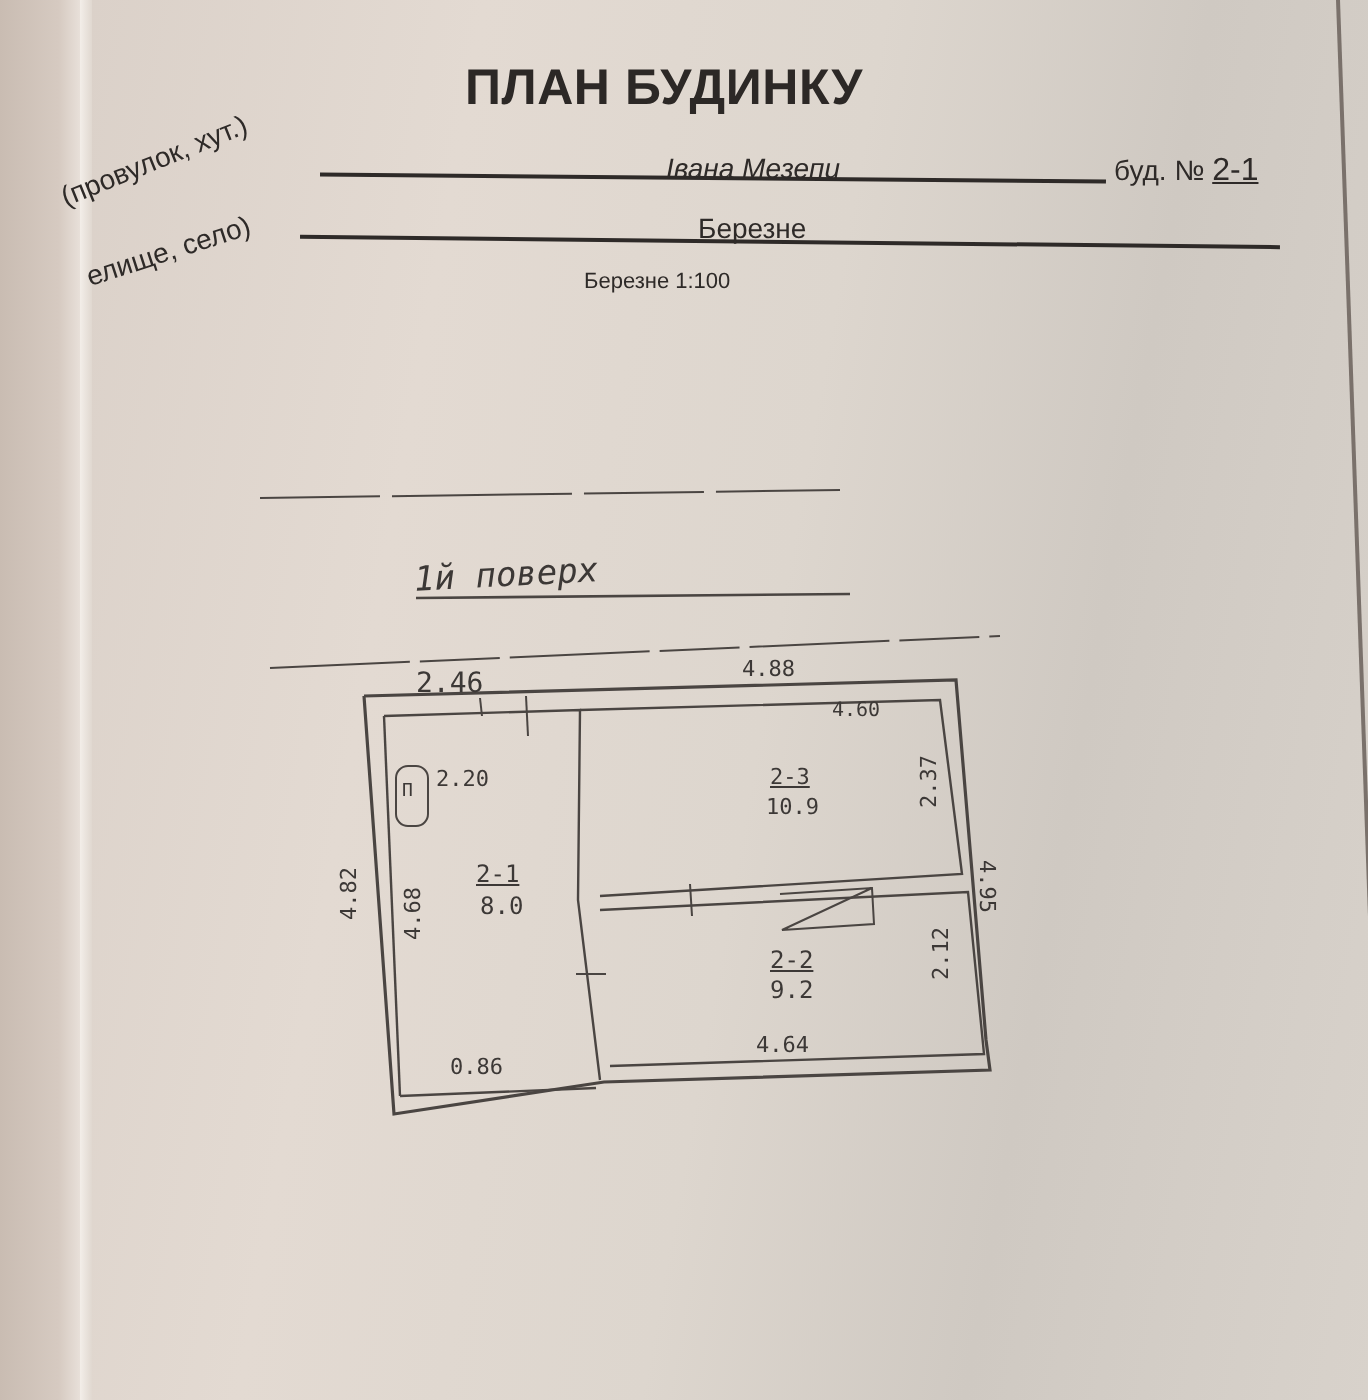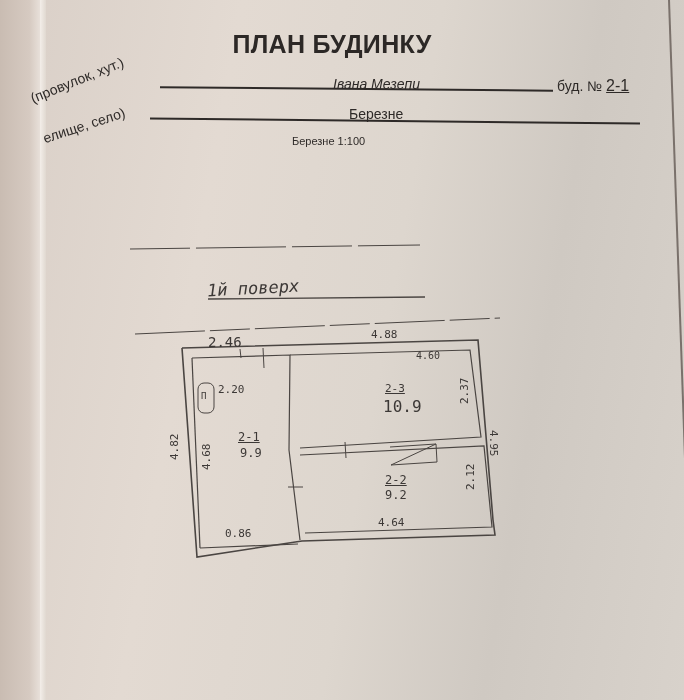--- a/index.html
+++ b/index.html
@@ -82,28 +82,28 @@
 </svg>
 
 <div class="hand" style="left:207px; top:278px; font-size:17px; font-style:italic; transform:rotate(-3deg);">1й поверх</div>
 
 <div class="hand" style="left:208px; top:334px; font-size:14px;">2.46</div>
 <div class="hand" style="left:371px; top:328px; font-size:11px;">4.88</div>
 <div class="hand" style="left:168px; top:460px; font-size:11px; transform:rotate(-90deg); transform-origin:left top;">4.82</div>
 <div class="hand" style="left:500px; top:430px; font-size:11px; transform:rotate(90deg); transform-origin:left top;">4.95</div>
 
 <div class="hand" style="left:238px; top:430px; font-size:12px; text-decoration:underline;">2-1</div>
-<div class="hand" style="left:240px; top:446px; font-size:12px;">9.9</div>
+<div class="hand" style="left:240px; top:446px; font-size:12px;">8.0</div>
 <div class="hand" style="left:225px; top:527px; font-size:11px;">0.86</div>
 <div class="hand" style="left:200px; top:470px; font-size:11px; transform:rotate(-90deg); transform-origin:left top;">4.68</div>
 <div class="hand" style="left:218px; top:383px; font-size:11px;">2.20</div>
 
 <div class="hand" style="left:385px; top:473px; font-size:12px; text-decoration:underline;">2-2</div>
 <div class="hand" style="left:385px; top:488px; font-size:12px;">9.2</div>
 <div class="hand" style="left:378px; top:516px; font-size:11px;">4.64</div>
 <div class="hand" style="left:464px; top:490px; font-size:11px; transform:rotate(-90deg); transform-origin:left top;">2.12</div>
 
 <div class="hand" style="left:385px; top:382px; font-size:11px; text-decoration:underline;">2-3</div>
-<div class="hand" style="left:383px; top:397px; font-size:16px;">10.9</div>
+<div class="hand" style="left:383px; top:397px; font-size:11px;">10.9</div>
 <div class="hand" style="left:368px; top:350px; font-size:10px;margin-left:48px;">4.60</div>
 <div class="hand" style="left:458px; top:404px; font-size:11px; transform:rotate(-90deg); transform-origin:left top;">2.37</div>
 
 <div class="hand" style="left:201px; top:391px; font-size:9px;">П</div>
 
 </body></html>

